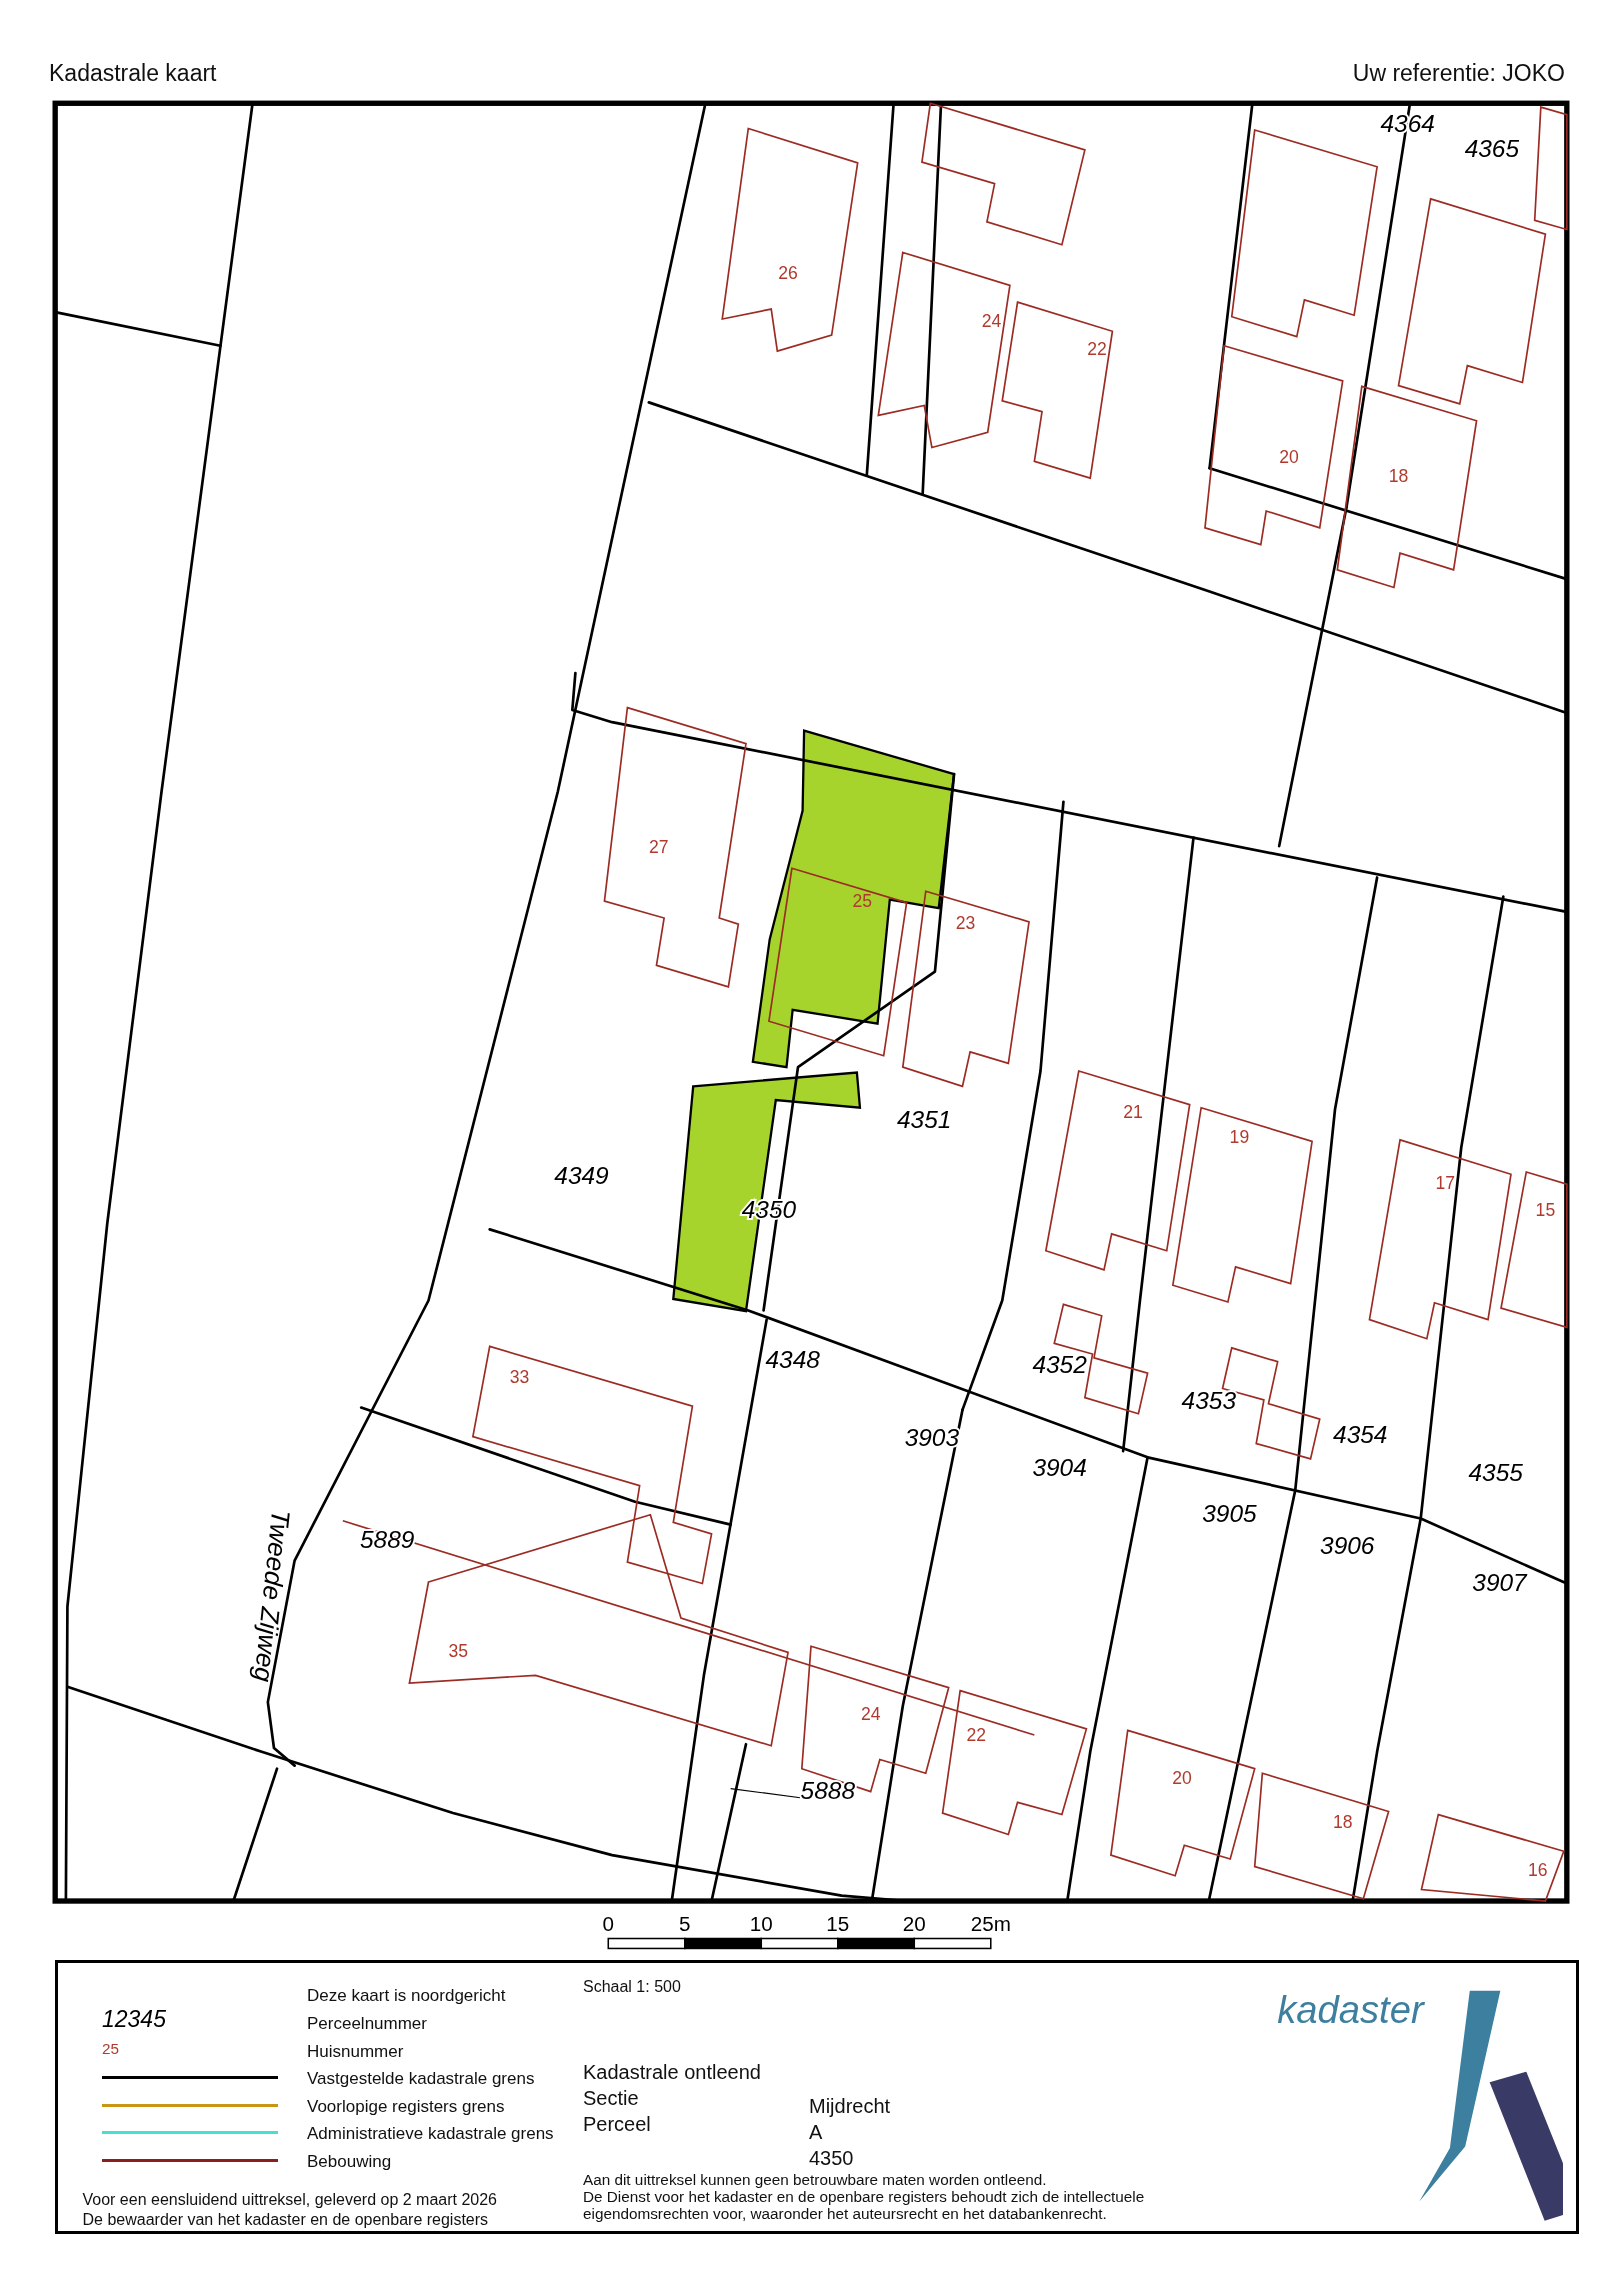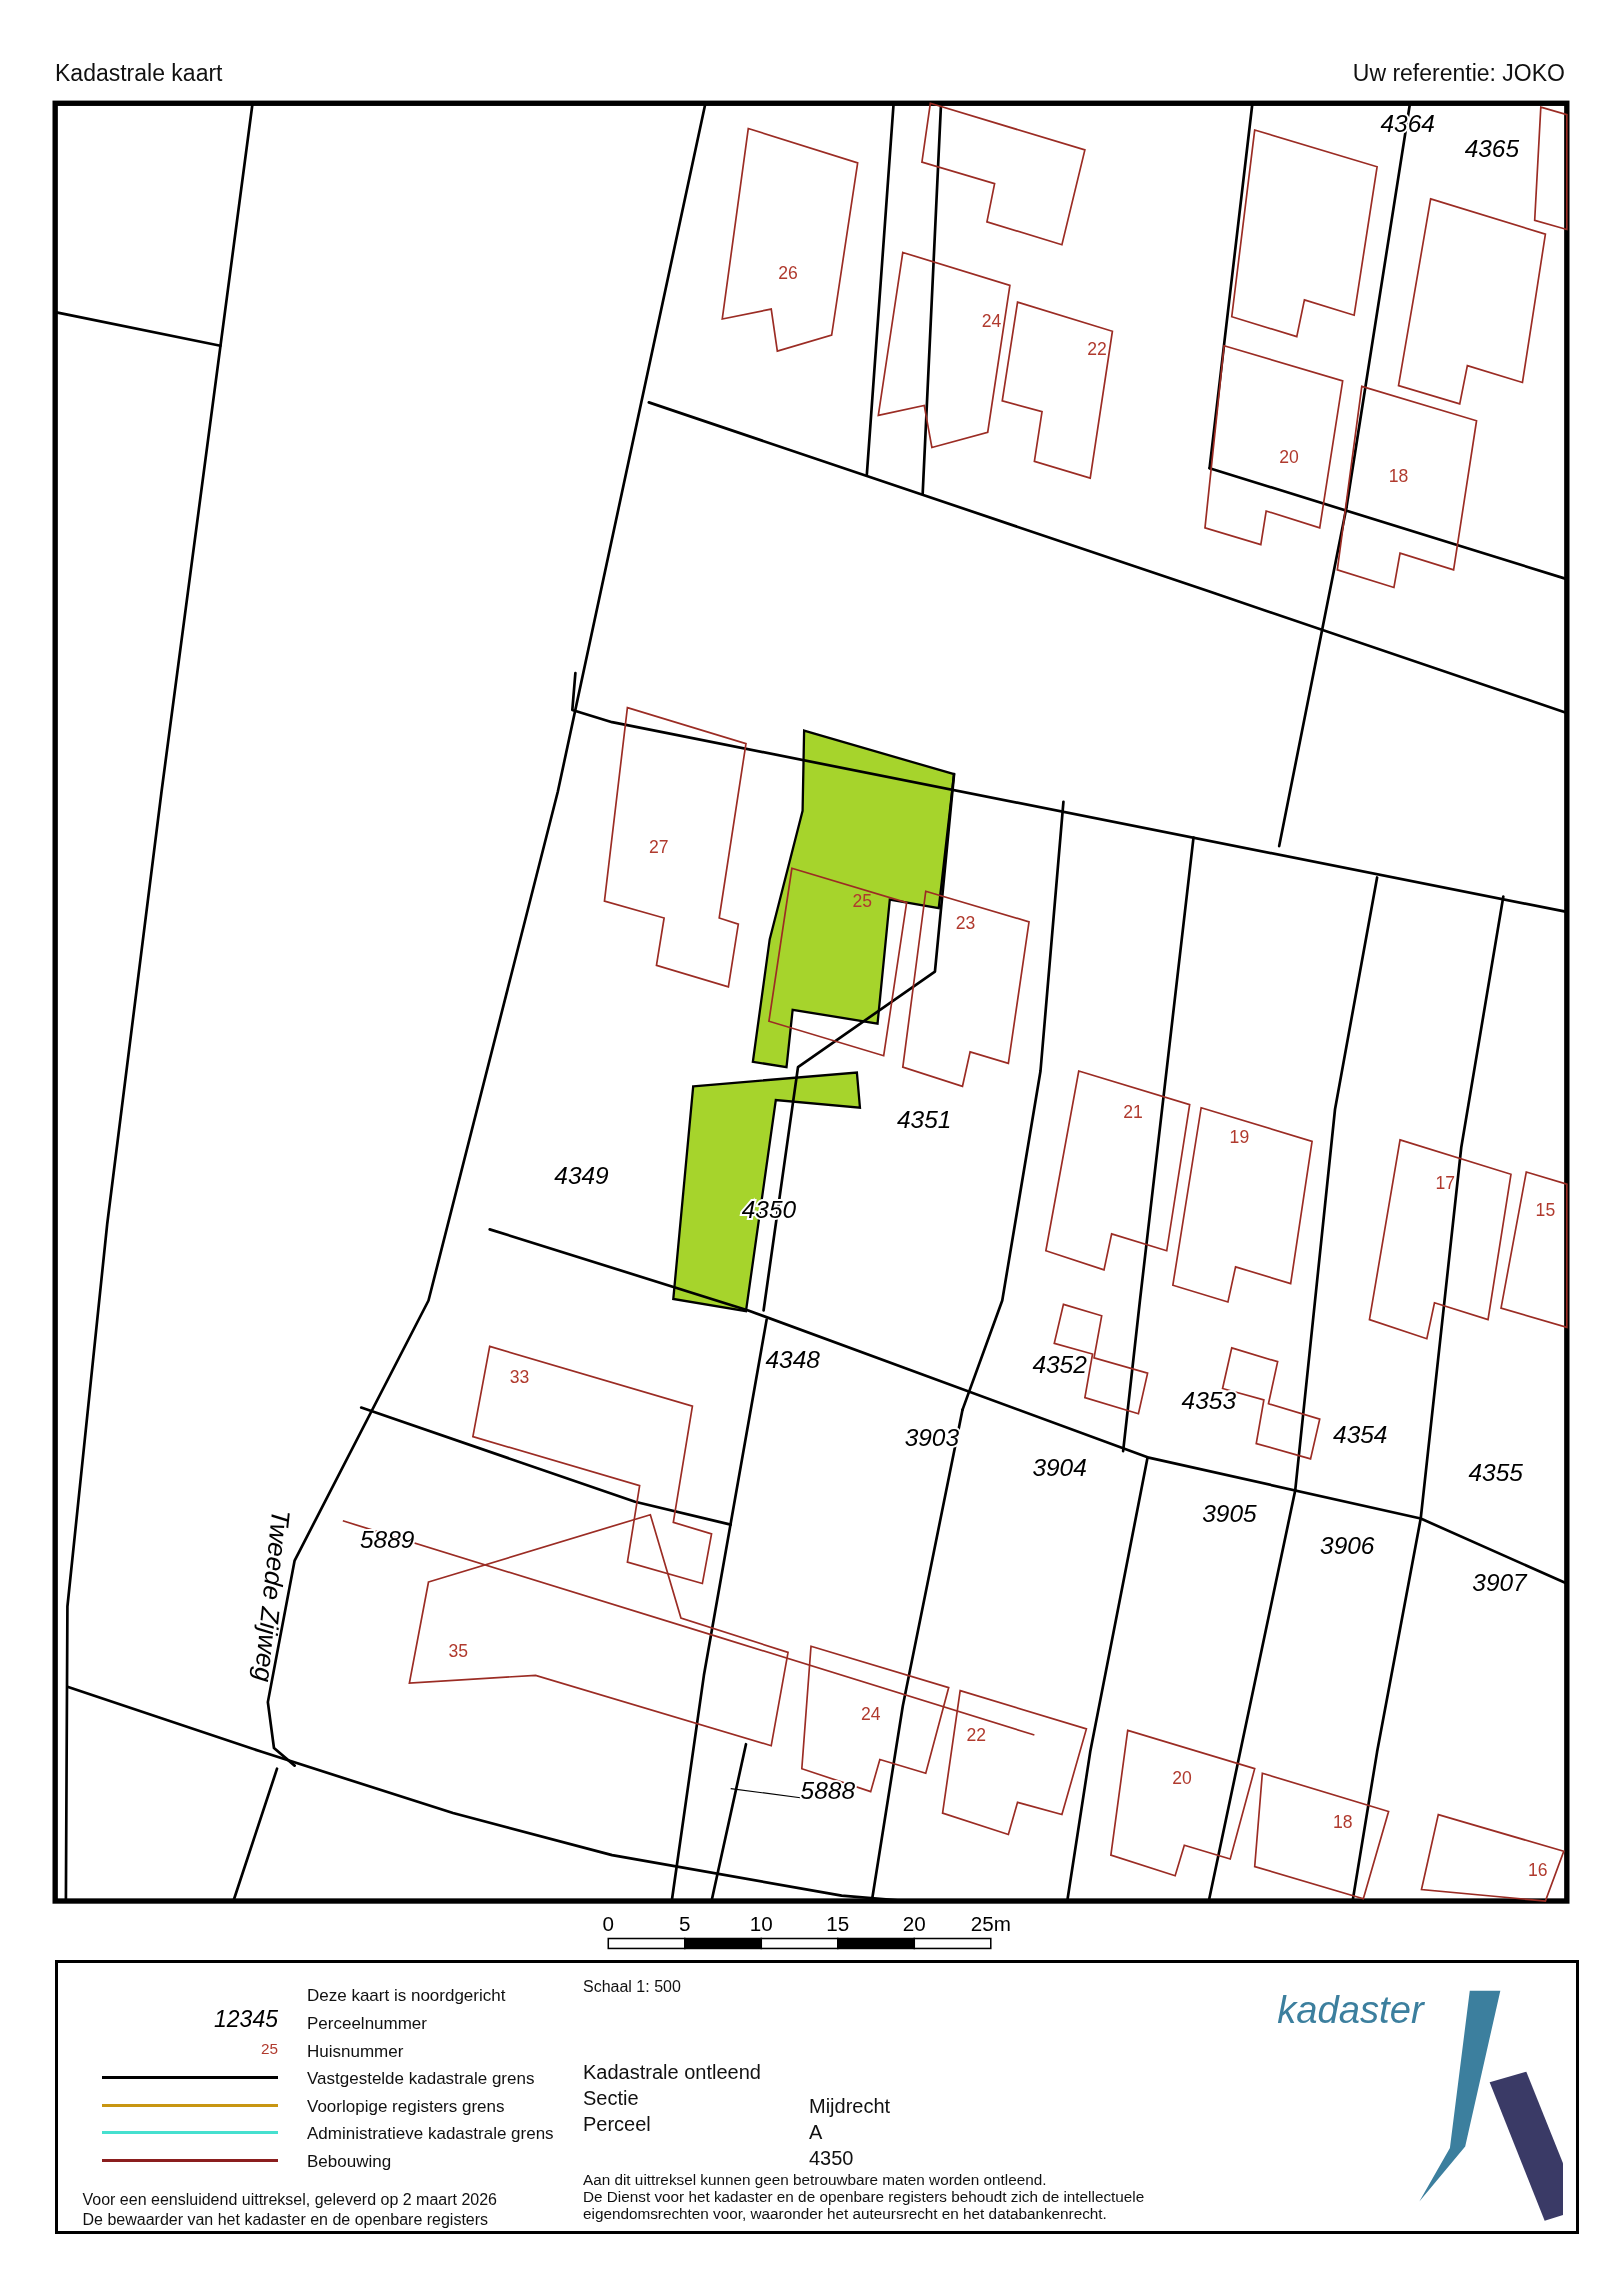--- a/index.html
+++ b/index.html
@@ -1,24 +1,24 @@
 <!DOCTYPE html>
 <html style="font-size:12.2px"><head>
 <meta charset="utf-8">
 <style>
   html,body{margin:0;padding:0;background:#ffffff;}
   body{width:1622px;height:2295px;position:relative;font-family:"Liberation Sans",sans-serif;color:#111;}
   .hdr{position:absolute;top:60px;font-size:23px;color:#111;}
-  #hdr-title{left:55px;text-align:right;}
+  #hdr-title{left:49px;text-align:right;}
   #hdr-ref{right:57px;}
   #mapsvg{position:absolute;left:0;top:0;}
   
   #footer{position:absolute;left:55px;top:1960px;width:1524px;height:274px;border:3.8px solid #000;box-sizing:border-box;background:#fff;}
   .leg-row{position:absolute;left:0;height:23px;}
-  .leg-sym{position:absolute;left:44px;width:176px;text-align:right;top:0;}
+  .leg-sym{position:absolute;left:44px;width:176px;top:0;}
   .leg-line{position:absolute;left:44px;width:176px;height:0;border-top-style:solid;border-top-width:3.1px;top:9.2px;}
   .leg-label{position:absolute;left:249px;top:1.5px;font-size:17px;white-space:nowrap;}
   .leg-pn{font-style:italic;font-size:23px;color:#000;}
   .leg-hn{font-size:15.3px;}
   .f-left-note{position:absolute;left:24.5px;font-size:16px;white-space:nowrap;}
   .f-right{position:absolute;left:525px;font-size:20px;white-space:nowrap;}
   .f-val{position:absolute;left:751px;font-size:20px;white-space:nowrap;margin-top:34px;}
   .f-disc{position:absolute;left:525px;font-size:15.3px;white-space:nowrap;}
   #schaal{top:15px;font-size:16px;text-align:right;}
   #logo-svg{position:absolute;left:1207px;top:15.3px;}

